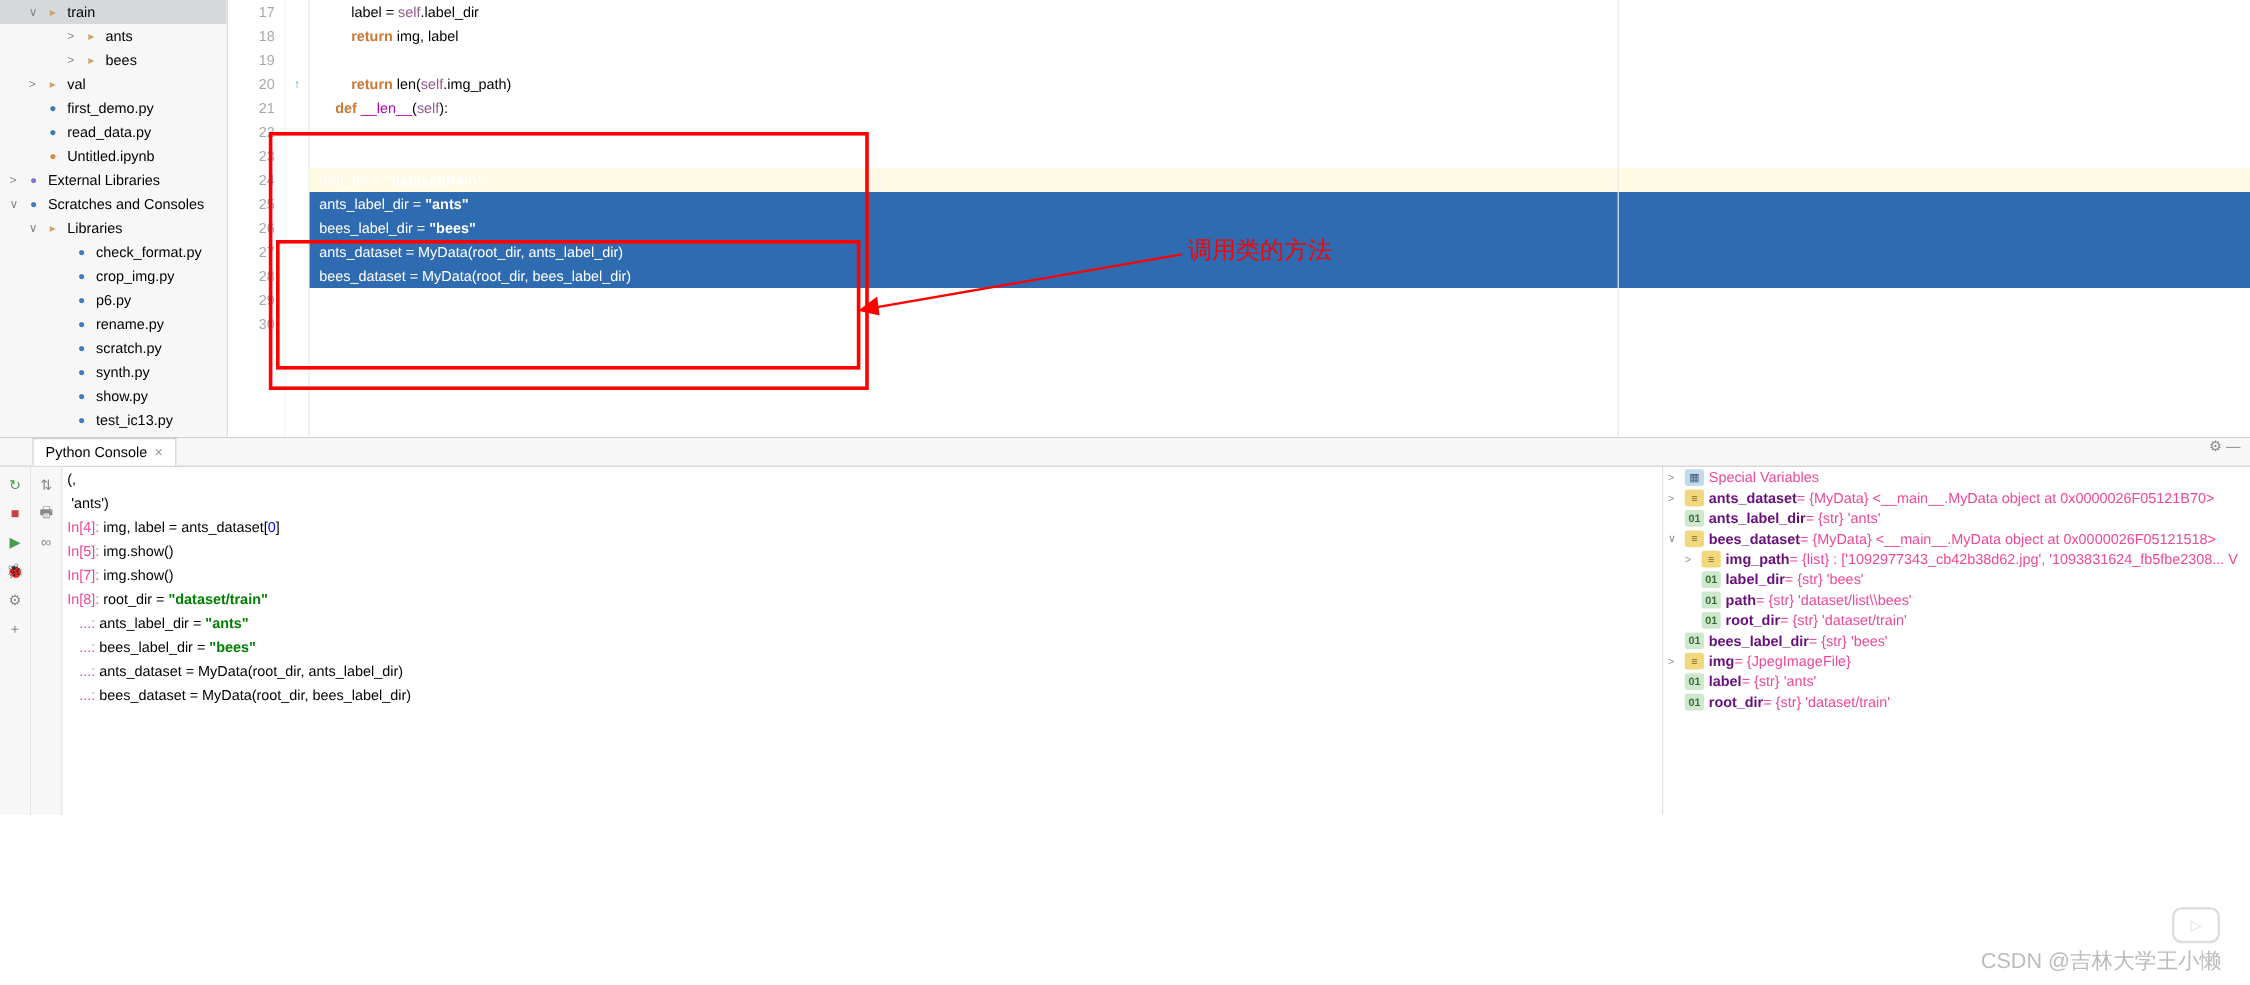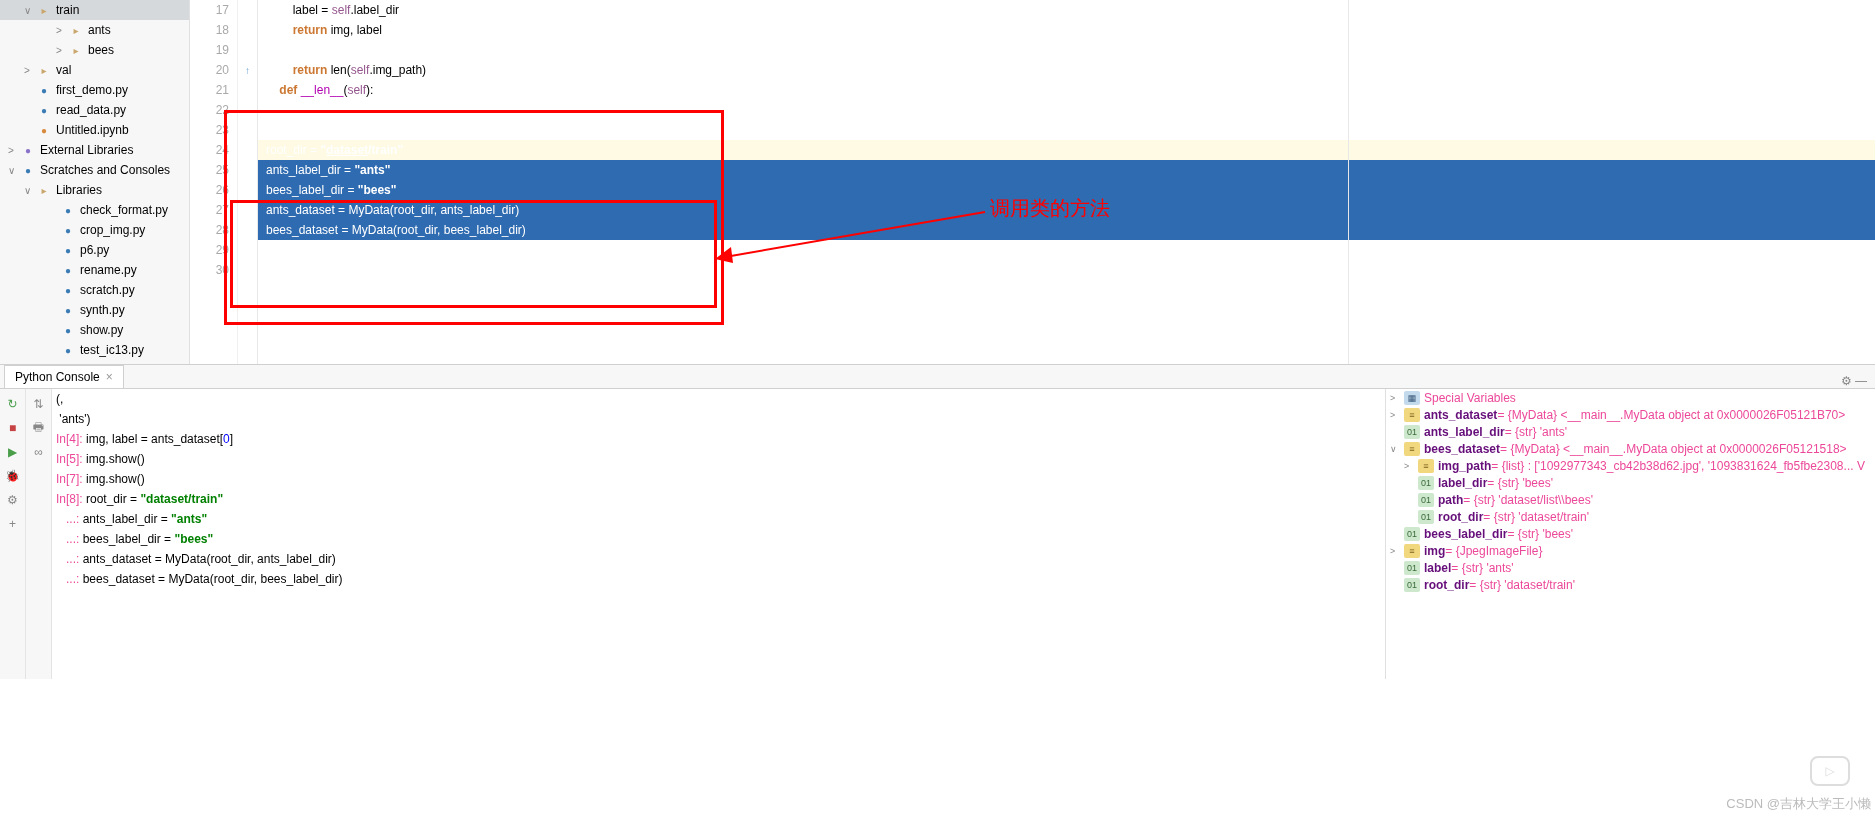--- a/index.html
+++ b/index.html
@@ -17,31 +17,31 @@
 .editor{flex:1;display:flex;background:#fff;position:relative}
 .gutter{width:48px;background:#fff;text-align:right;padding-right:8px;color:#a9a9a9;font-family:Consolas,monospace;font-size:13px;border-right:1px solid #f0f0f0}
 .gnum{height:20px;line-height:20px}
 .gutter2{width:20px;background:#fff;border-right:1px solid #e8e8e8}
 .gmark{height:20px;display:flex;align-items:center;justify-content:center;color:#5e9cd3;font-size:10px}
 .codearea{flex:1;font-family:Consolas,monospace;font-size:14px;line-height:20px;position:relative}
 .codeline{height:20px;padding-left:8px;white-space:pre}
 .codeline.sel{background:#2f6bb0;color:#fff}
 .codeline.ylw{background:#fffae3}
 .kw{color:#cc7832;font-weight:bold}
-.str{color:#008000;font-weight:normal}
+.str{color:#008000;font-weight:bold}
 .sel .str{color:#fff;font-weight:bold}
 .self{color:#94558d}
 .fn{color:#b200b2}
 .und{text-decoration:underline}
 .rmarg{position:absolute;left:1090px;top:0;bottom:0;border-left:1px solid #e8e8e8}
 .redbox1{position:absolute;left:224px;top:110px;width:500px;height:215px;border:3px solid red;pointer-events:none;z-index:5}
 .redbox2{position:absolute;left:230px;top:200px;width:487px;height:108px;border:3px solid red;pointer-events:none;z-index:5}
 .ann-txt{position:absolute;left:990px;top:195px;color:red;font-size:20px;font-family:SimSun,sans-serif;z-index:5}
 .arrow{position:absolute;left:715px;top:207px;z-index:4}
-.console-tab{height:24px;border-bottom:1px solid #d0d0d0;display:flex;align-items:flex-end;padding-left:4px;background:#f7f7f7}
+.console-tab{height:24px;border-bottom:1px solid #d0d0d0;display:flex;align-items:flex-start;padding-left:27px;background:#f7f7f7}
 .tabitem{padding:4px 10px;background:#fff;border:1px solid #d0d0d0;border-bottom:none;font-size:12px}
 .tabitem .x{margin-left:6px;color:#999;cursor:pointer}
 .gear{position:absolute;right:8px;color:#888;cursor:pointer}
 .console-body{display:flex;height:290px}
 .cbar{width:26px;background:#f7f7f7;border-right:1px solid #e4e4e4;display:flex;flex-direction:column;align-items:center;gap:6px;padding-top:6px}
 .cicon{width:18px;height:18px;display:flex;align-items:center;justify-content:center;cursor:pointer;font-size:12px}
 .cbar2{width:26px;background:#f7f7f7;border-right:1px solid #e4e4e4;display:flex;flex-direction:column;align-items:center;gap:6px;padding-top:6px}
 .cout{flex:1;font-family:Consolas,monospace;font-size:14px;line-height:20px;padding:0 4px;overflow:hidden}
 .cline{white-space:pre}
 .inlbl{color:#ec4899}
@@ -49,21 +49,21 @@
 .cnum{color:#0000ff}
 .vars{width:490px;border-left:1px solid #e0e0e0;overflow:hidden;font-size:12px}
 .vrow{display:flex;align-items:center;height:17px;padding-left:4px;white-space:nowrap;overflow:hidden}
 .vch{width:14px;color:#888;font-size:9px}
 .vicon{width:16px;height:14px;display:inline-flex;align-items:center;justify-content:center;margin-right:4px;font-size:9px;border-radius:2px}
 .vicon.obj{background:#f1d77e;color:#7a5f1e}
 .vicon.str{background:#cde8cc;color:#3a6b3a}
 .vicon.spec{background:#c3d9ec;color:#3a5a7a}
 .vname{color:#660e7a;font-weight:600}
 .vtype{color:#ec4899}
-.watermark{position:absolute;right:4px;bottom:8px;color:#bbb;font-size:13px}
+.watermark{position:absolute;right:24px;bottom:8px;color:#bbb;font-size:18px}
 .vidicon{position:absolute;right:25px;bottom:35px;width:40px;height:30px;border:2px solid #ddd;border-radius:8px;display:flex;align-items:center;justify-content:center;color:#ddd}
 </style>
 </head>
 <body>
 
 <div class="ide">
   <div class="sidebar" id="tree">
       <div class="tree-item selected" style="padding-left: 24px;">
         <span class="chev">∨</span>
         <span class="ficon folder">▸</span>

